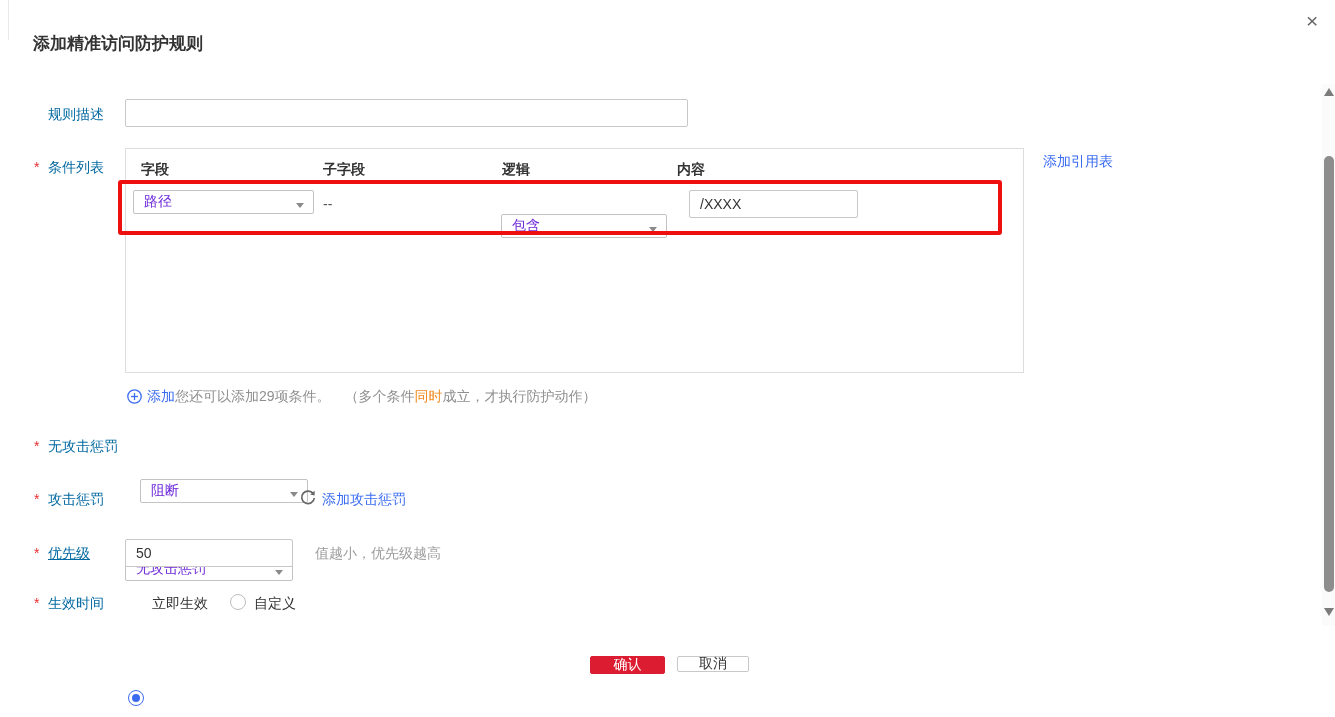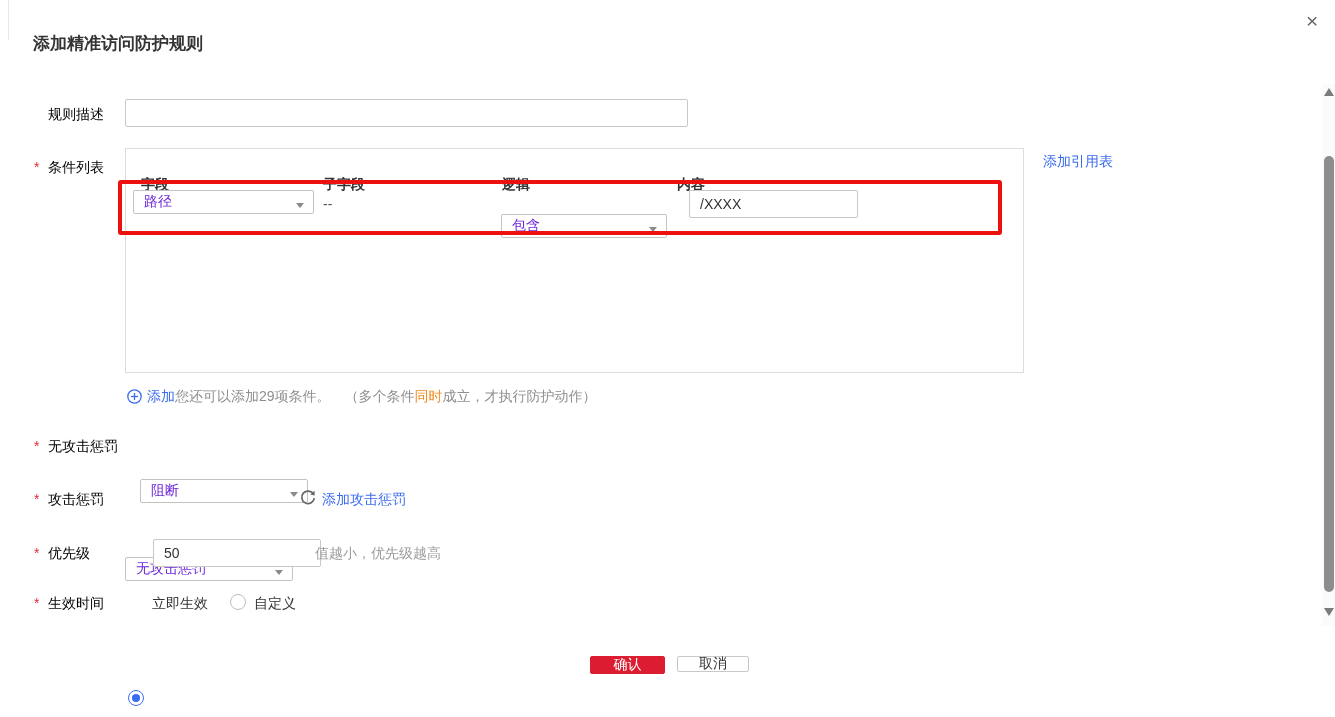--- a/index.html
+++ b/index.html
@@ -5,34 +5,34 @@
   * { margin:0; padding:0; box-sizing:border-box; }
   html,body { width:1335px; height:717px; background:#fff;
     font-family:"Liberation Sans","DejaVu Sans",sans-serif; font-size:14px; color:#444;
     overflow:hidden; position:relative; }
   .abs { position:absolute; }
 
   .page-title { left:33px; top:32px; font-size:17px; font-weight:bold; color:#333; }
   .close-btn { left:1306px; top:10px; font-size:21px; color:#666; cursor:pointer; line-height:1; }
   .edge-line { left:8px; top:0; width:1px; height:40px; background:#e9e9e9; }
 
-  .lbl { color:#000000; }
+  .lbl { color:#0369a1; }
   .req { color:#e32b30; margin-right:5px; }
 
   .txt-input { border:1px solid #c8c8c8; border-radius:2px; background:#fff;
     height:28px; padding:0 10px; font-size:14px; color:#333; outline:none;
     font-family:"Liberation Sans","DejaVu Sans",sans-serif; }
 
   .sel { border:1px solid #c3c3c3; border-radius:2px; background:#fff; height:24px;
     padding:0 24px 0 10px; display:flex; align-items:center; color:#6d28d9; cursor:pointer; position:relative; }
   .sel .caret { position:absolute; right:9px; top:12px; width:0; height:0;
     border-left:4px solid transparent; border-right:4px solid transparent; border-top:5px solid #8a8a8a; }
 
   .panel { border:1px solid #ddd; background:#fff; }
-  .col-head { font-weight:bold; color:#333;margin-top:15px; }
+  .col-head { font-weight:bold; color:#333; }
 
   .hl-box { border:4px solid #ee100f; border-radius:3px; pointer-events:none; z-index:20; }
 
   .link { color:#3b6cf0; cursor:pointer; text-decoration:none; }
   .muted { color:#8f8f8f; }
   .hint { color:#9c9c9c; }
   .orange { color:#f28b1e; }
 
   .radio { width:16px; height:16px; border-radius:50%; display:inline-block; background:#fff; }
   .radio.on { border:1px solid #3b6cf0; position:relative; }
@@ -128,22 +128,22 @@
 <span class="abs" style="left:299px;top:489px;width:18px;height:18px;">
   <svg width="18" height="18" viewBox="0 0 18 18">
     <path d="M14.5 5.2 A6.3 6.3 0 1 0 15.3 9" fill="none" stroke="#666" stroke-width="1.7"></path>
     <polygon points="15.6,1.8 15.6,6.4 11.2,5.4" fill="#666"></polygon>
   </svg>
 </span>
 <a class="abs link" style="left:322px;top:491px;">添加攻击惩罚</a>
 
 
 <span class="abs req" style="left:34px;top:545px;">*</span>
-<div class="abs lbl" style="left:48px;top:545px;">优先级</div>
-<input class="abs txt-input" style="left: 125px; top: 539px; width: 168px; margin-left: 28px;" value="50">
+<div class="abs lbl" style="left:48px;top:545px;text-decoration:underline;">优先级</div>
+<input class="abs txt-input" style="left: 125px; top: 539px; width: 168px;" value="50">
 <div class="abs hint" style="left:315px;top:545px;">值越小，优先级越高</div>
 
 
 <span class="abs req" style="left:34px;top:595px;">*</span>
 <div class="abs lbl" style="left:48px;top:595px;">生效时间</div>
 <span class="abs radio on" style="left:128px;top:594px;"></span>
 <div class="abs" style="left:152px;top:595px;color:#333;">立即生效</div>
 <span class="abs radio off" style="left:230px;top:594px;"></span>
 <div class="abs" style="left:254px;top:595px;color:#333;">自定义</div>
 

